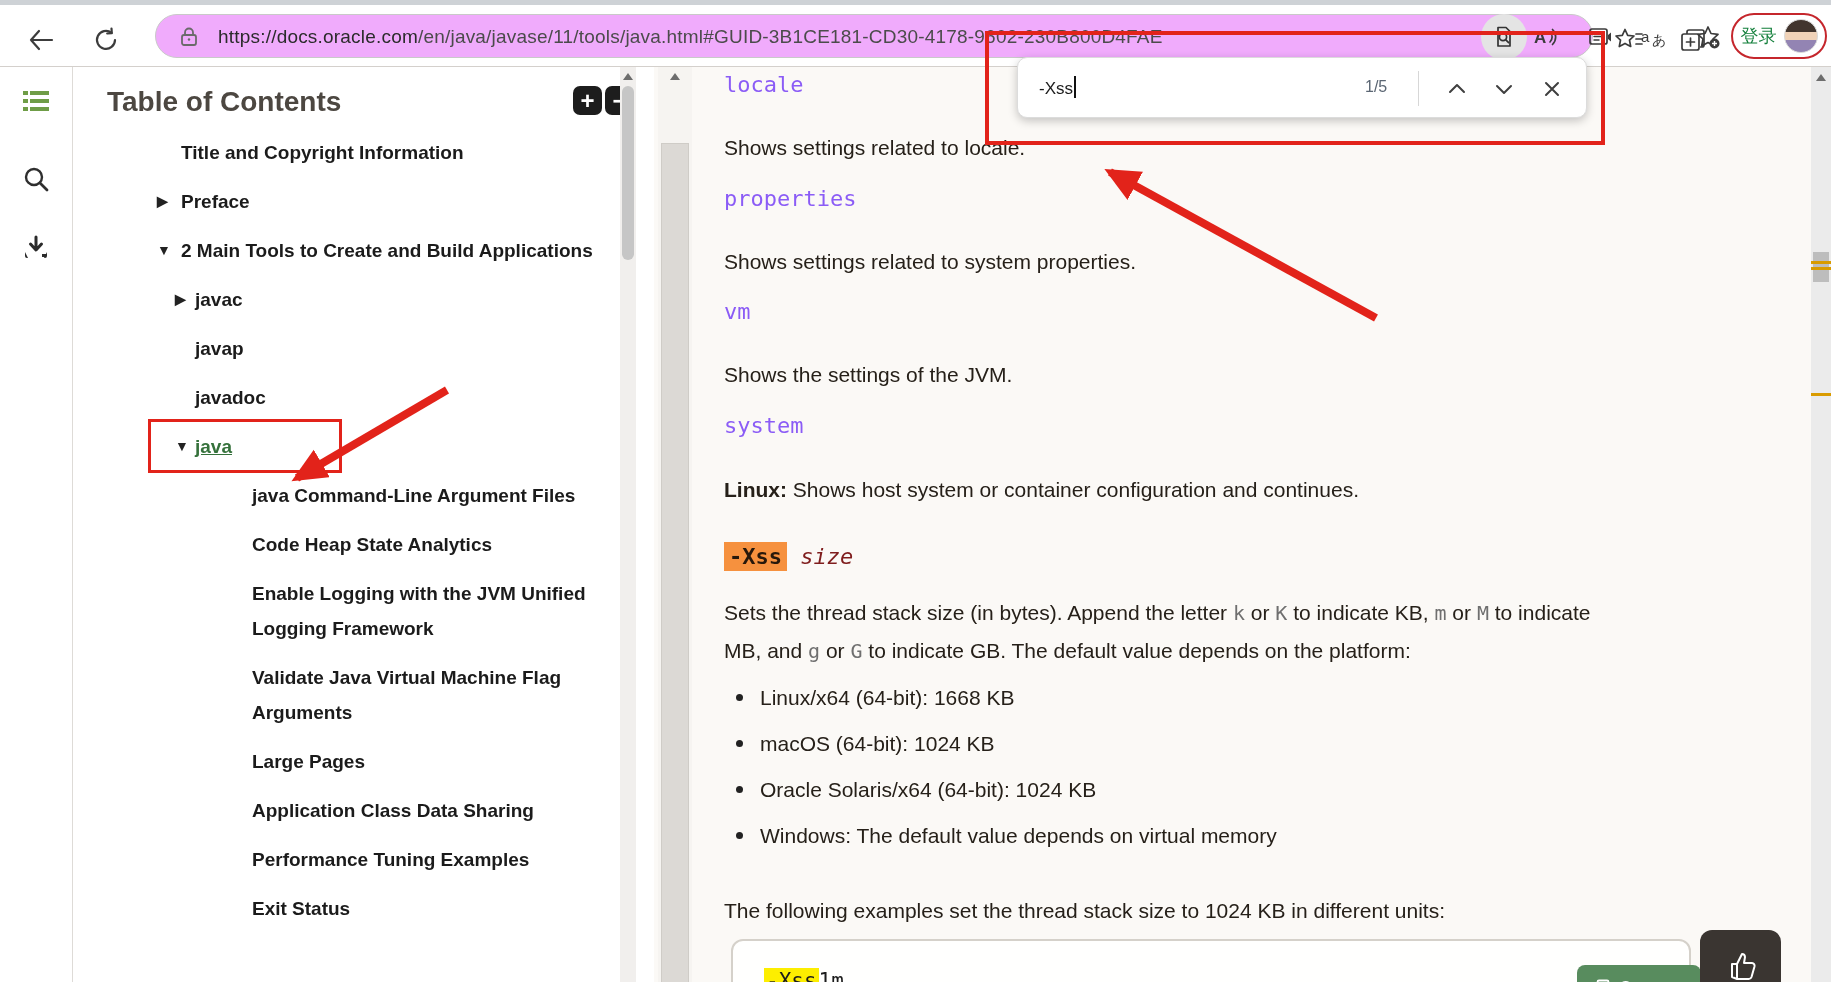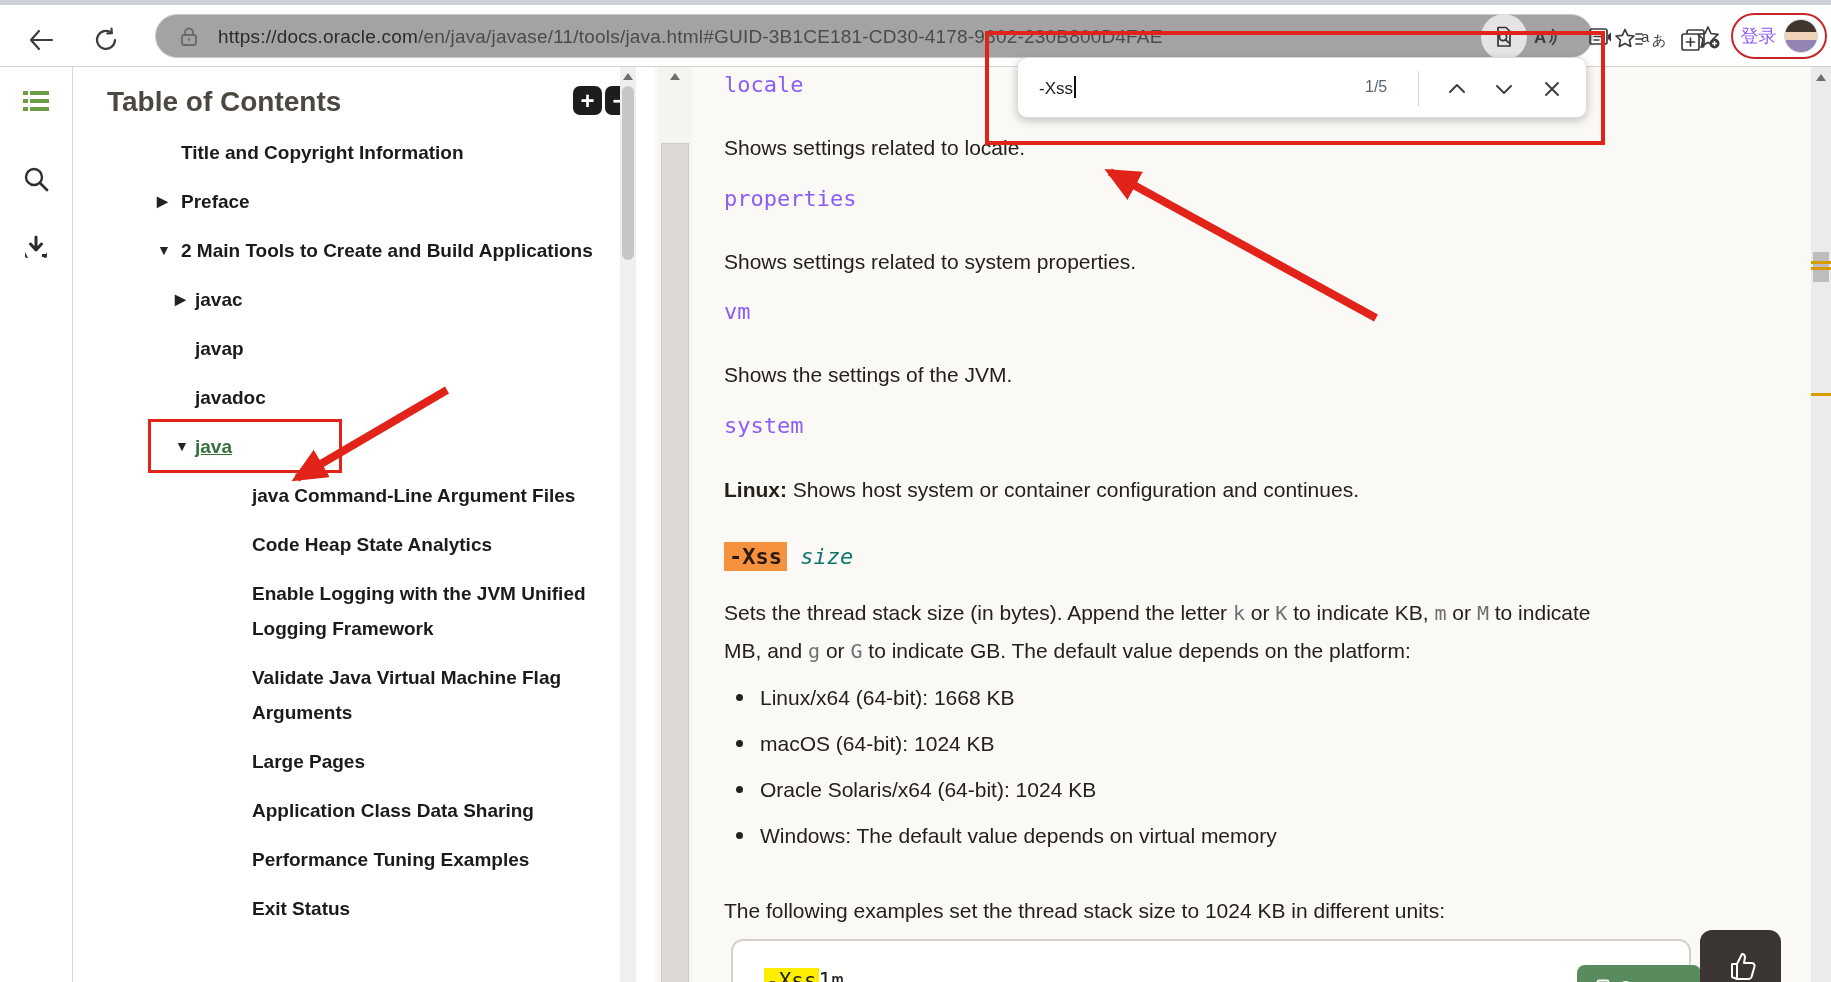--- a/index.html
+++ b/index.html
@@ -3,28 +3,28 @@
 <meta charset="utf-8">
 <style>
   * { margin:0; padding:0; box-sizing:border-box; }
   body { font-family:"Liberation Sans", sans-serif; background:#fff; }
   .screen { position:relative; width:1831px; height:982px; overflow:hidden; background:#fff; }
 
   
   .tabstrip { position:absolute; left:0; top:0; width:1831px; height:5px; background:#ced2d6; }
   .toolbar { position:absolute; left:0; top:5px; width:1831px; height:62px; background:#fff; border-bottom:1px solid #d4d0cc; }
   .nav-btn { position:absolute; top:14px; width:42px; height:42px; display:flex; align-items:center; justify-content:center; color:#3c3c3c; cursor:pointer; }
-  .omnibox { position:absolute; left:155px; top:9px; width:1438px; height:44px; border:1px solid #c9c9c9; border-radius:22px; background:#a3a3a3; display:flex; align-items:center; }
+  .omnibox { position:absolute; left:155px; top:9px; width:1438px; height:44px; border:1px solid #c9c9c9; border-radius:22px; background:#f0abfc; display:flex; align-items:center; }
   .lock { position:absolute; left:22px; top:11px; }
   .url { position:absolute; left:62px; top:11px; font-size:19px; color:#4b4b4b; white-space:nowrap; letter-spacing:0.2px; }
   .url .dom { color:#2b2b2b; }
   .box-icon { position:absolute; top:2px; width:44px; height:40px; display:flex; align-items:center; justify-content:center; color:#3b3b3b; cursor:pointer; }
   .find-active-circle { position:absolute; left:1325px; top:-1px; width:46px; height:46px; border-radius:50%; background:#e4e4e4; display:flex; align-items:center; justify-content:center; }
   .profile-pill { position:absolute; left:1731px; top:8px; width:96px; height:46px; border:2px solid #c5262c; border-radius:24px; display:flex; align-items:center; justify-content:center; gap:7px; cursor:pointer; background:#fff; }
-  .profile-pill .login { color:#8b5cf6; font-size:18px; }
+  .profile-pill .login { color:#15803d; font-size:18px; }
   .avatar { width:34px; height:34px; border-radius:50%; background:linear-gradient(180deg,#42352e 0%,#42352e 38%,#f0d2b8 38%,#f0d2b8 62%,#9384b3 62%); overflow:hidden; border:1px solid #d8d8d8; }
 
   
   .findbar { position:absolute; left:1017px; top:57px; width:570px; height:61px; background:#fff; border:1px solid #dcdcdc; border-radius:10px; box-shadow:0 3px 10px rgba(0,0,0,.22); z-index:30; }
   .findbar .query { position:absolute; left:21px; top:18px; font-size:17px; color:#1c1c1c; }
   .caret { display:inline-block; width:1.5px; height:22px; background:#111; vertical-align:-4px; margin-left:1px; }
   .findbar .counter { position:absolute; left:347px; top:20px; font-size:16px; color:#5b6673; }
   .findbar .fdiv { position:absolute; left:400px; top:13px; width:1px; height:35px; background:#d7d7d7; }
   .fbtn { position:absolute; top:13px; width:36px; height:36px; display:flex; align-items:center; justify-content:center; color:#3f3f3f; cursor:pointer; border-radius:6px; }
 
@@ -54,21 +54,21 @@
 
   
   .content { position:absolute; left:654px; top:67px; width:1157px; height:915px; background:#fbf9f6; }
   .content-sb { position:absolute; left:4px; top:0; width:34px; height:915px; background:#f6f4f1; }
   .content-sb .thumb { position:absolute; left:3px; top:76px; width:28px; height:860px; background:#dcd9d5; border:1px solid #cfccc7; }
   .cblock { position:absolute; left:70px; color:#262019; font-size:21px; }
   .term { font-family:"DejaVu Sans Mono", monospace; font-size:22px; color:#8b5cf6; }
   .cline { line-height:37px; white-space:nowrap; }
   .mono { font-family:"DejaVu Sans Mono", monospace; color:#6f6f6f; font-size:20px; }
   .hl-orange { font-family:"DejaVu Sans Mono", monospace; font-weight:bold; background:#f6913e; color:#27180b; font-size:22px; padding:2px 5px; }
-  .mono-it { font-family:"DejaVu Sans Mono", monospace; font-style:italic; font-size:22px; color:#0f766e; }
+  .mono-it { font-family:"DejaVu Sans Mono", monospace; font-style:italic; font-size:22px; color:#7f1d1d; }
   .bullets li { list-style:none; position:relative; height:46px; padding-left:36px; white-space:nowrap; }
   .bullets li::before { content:""; position:absolute; left:12px; top:8px; width:7px; height:7px; border-radius:50%; background:#222; }
   .codebox { position:absolute; left:77px; top:872px; width:960px; height:140px; background:#fffffe; border:2px solid #d5d1ca; border-radius:12px; }
   .codeline { position:absolute; left:31px; top:28px; font-family:"DejaVu Sans Mono", monospace; font-size:21px; color:#1c1c1c; white-space:nowrap; }
   .hl-yellow { background:#fdee00; padding:1px 2px; }
   .copy-btn { position:absolute; left:923px; top:898px; width:124px; height:46px; background:#588c5e; border-radius:8px 8px 0 0; color:#fff; font-size:17px; display:flex; align-items:center; gap:9px; padding-left:15px; cursor:pointer; }
   .fab-like { position:absolute; left:1700px; top:930px; width:81px; height:72px; background:#3a3531; border-radius:12px; display:flex; align-items:center; justify-content:center; cursor:pointer; z-index:6; }
 
   
   .page-sb { position:absolute; left:1811px; top:67px; width:20px; height:915px; background:#ebebeb; }

